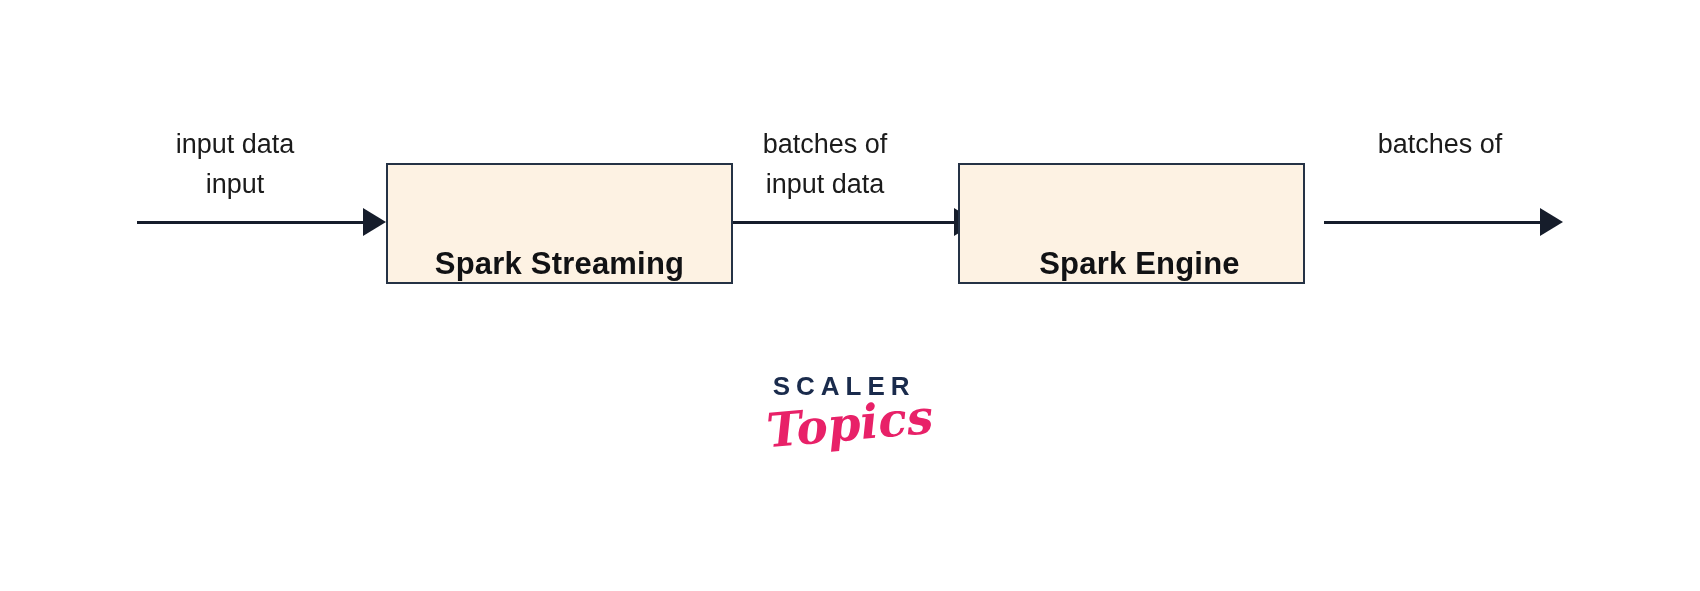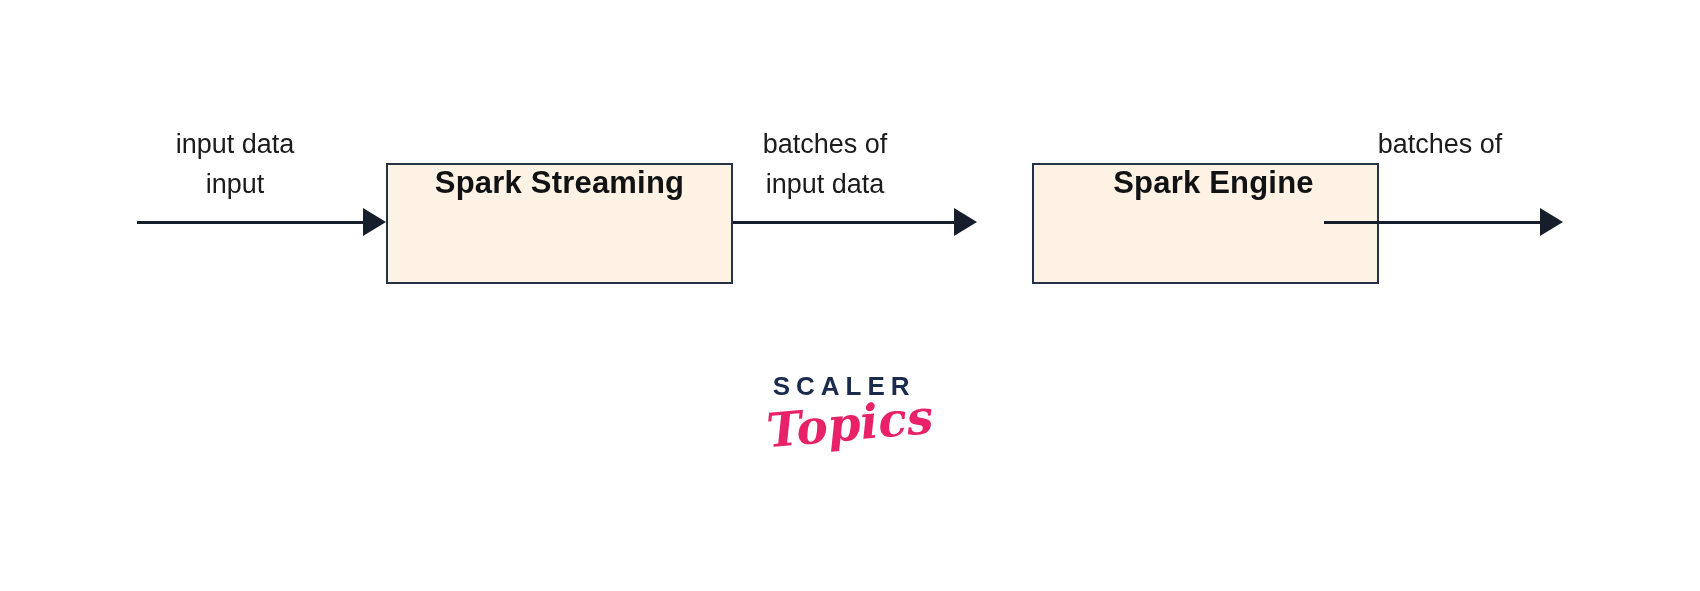--- a/index.html
+++ b/index.html
@@ -54,24 +54,24 @@
     border-bottom: 14px solid transparent;
     border-left: 23px solid var(--arrow);
   }
 
   
   .node {
     position: absolute;
     width: 347px; height: 121px;
     background: var(--node-fill);
     border: 2.5px solid var(--node-border);
-    display: flex; align-items: flex-start; justify-content: center;
+    display: flex; align-items: flex-end; justify-content: center;
   }
   .node-1 { left: 386px; top: 163px; }
-  .node-2 { left: 1032px; top: 163px; padding-left: 16px; }
+  .node-2 { left: 958px; top: 163px; padding-left: 16px; }
   .node-label {
     font-size: 31px;
     font-weight: bold;
     color: var(--node-text);
     letter-spacing: 0.2px;
   }
 
   
   .logo {
     position: absolute;

